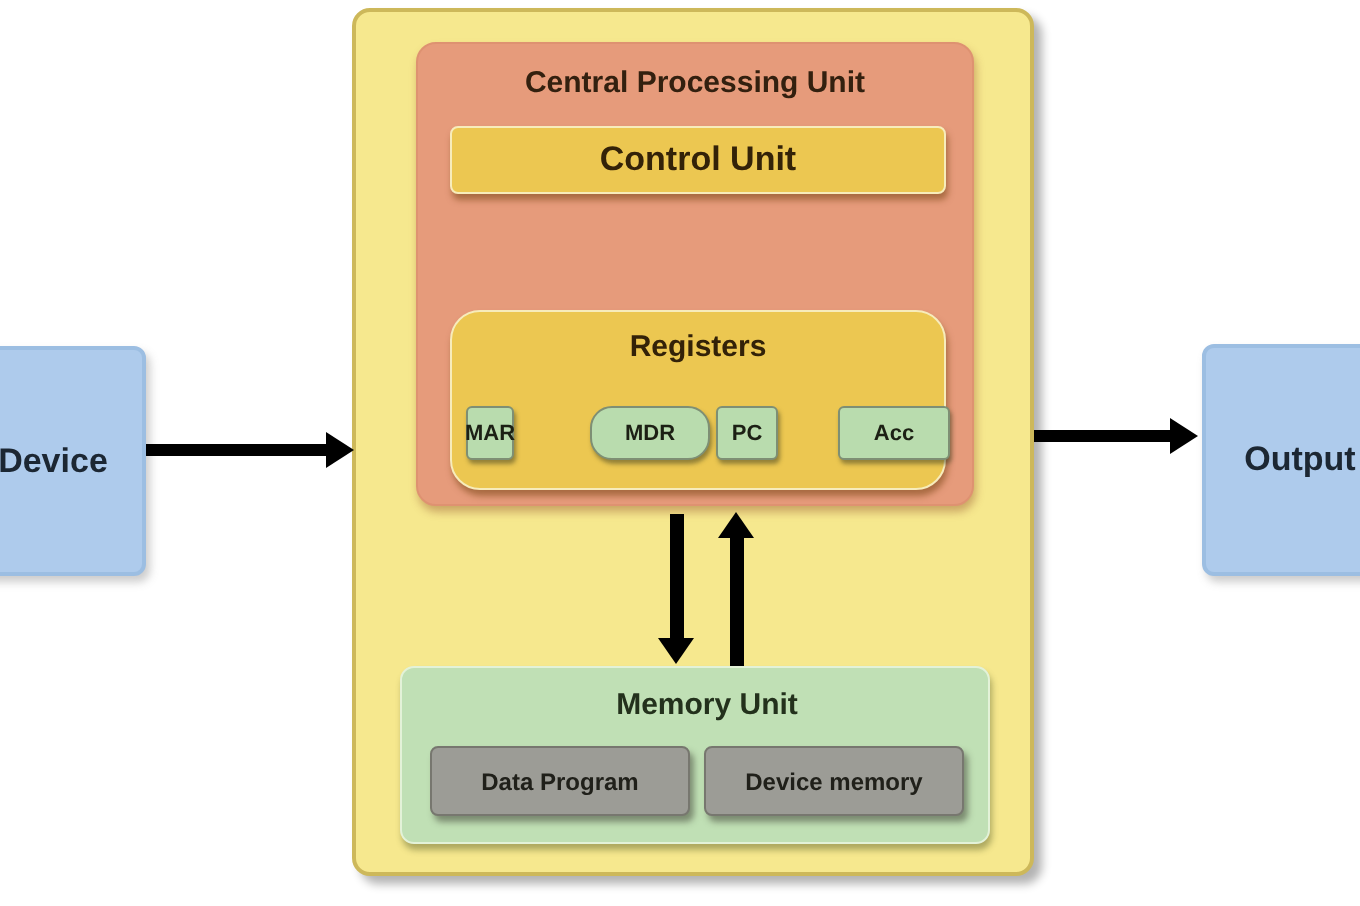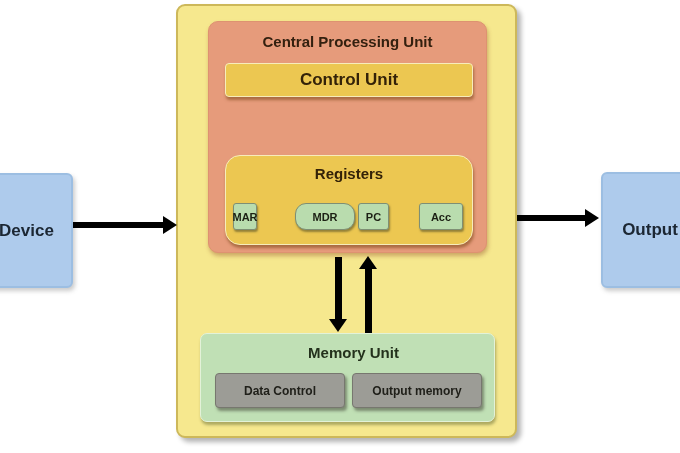--- a/index.html
+++ b/index.html
@@ -78,21 +78,21 @@
     border: 1px solid #7e8f74;
     border-radius: 3px;
     box-shadow: 1px 2px 2px rgba(60,60,30,0.50);
     z-index: 4;
     font-size: 11px;
     color: #1c2014;
   }
   .chip-mar { left: 233px; width: 24px; }
   .chip-mdr { left: 295px; width: 60px; border-radius: 11px; }
   .chip-pc  { left: 358px; width: 31px; }
-  .chip-acc { left: 419px; width: 44px; }
+  .chip-acc { left: 419px; width: 56px; }
   
   .memory-box {
     left: 200px; top: 333px; width: 295px; height: 89px;
     background: #c0e0b5;
     border: 1px solid #e3f2d8;
     border-radius: 7px;
     box-shadow: 1px 3px 3px rgba(85,90,40,0.45);
     z-index: 2;
     text-align: center;
     padding-top: 10px;
@@ -159,22 +159,22 @@
 
   <div class="abs gold-box control-unit center-flex">Control Unit</div>
   <div class="abs registers-box">Registers</div>
 
   <div class="abs register-chip chip-mar center-flex">MAR</div>
   <div class="abs register-chip chip-mdr center-flex">MDR</div>
   <div class="abs register-chip chip-pc center-flex">PC</div>
   <div class="abs register-chip chip-acc center-flex">Acc</div>
 
   <div class="abs memory-box">Memory Unit</div>
-  <div class="abs memory-block data-memory center-flex">Data Control</div>
-  <div class="abs memory-block program-memory center-flex">Output memory</div>
+  <div class="abs memory-block data-memory center-flex">Data Program</div>
+  <div class="abs memory-block program-memory center-flex">Device memory</div>
 
   <div class="abs io-box input-box center-flex">Device</div>
   <div class="abs io-box output-box center-flex">Output</div>
 
   <div class="abs arrow-part shaft-in"></div>
   <div class="abs tri head-in"></div>
 
   <div class="abs arrow-part shaft-out"></div>
   <div class="abs tri head-out"></div>
 

